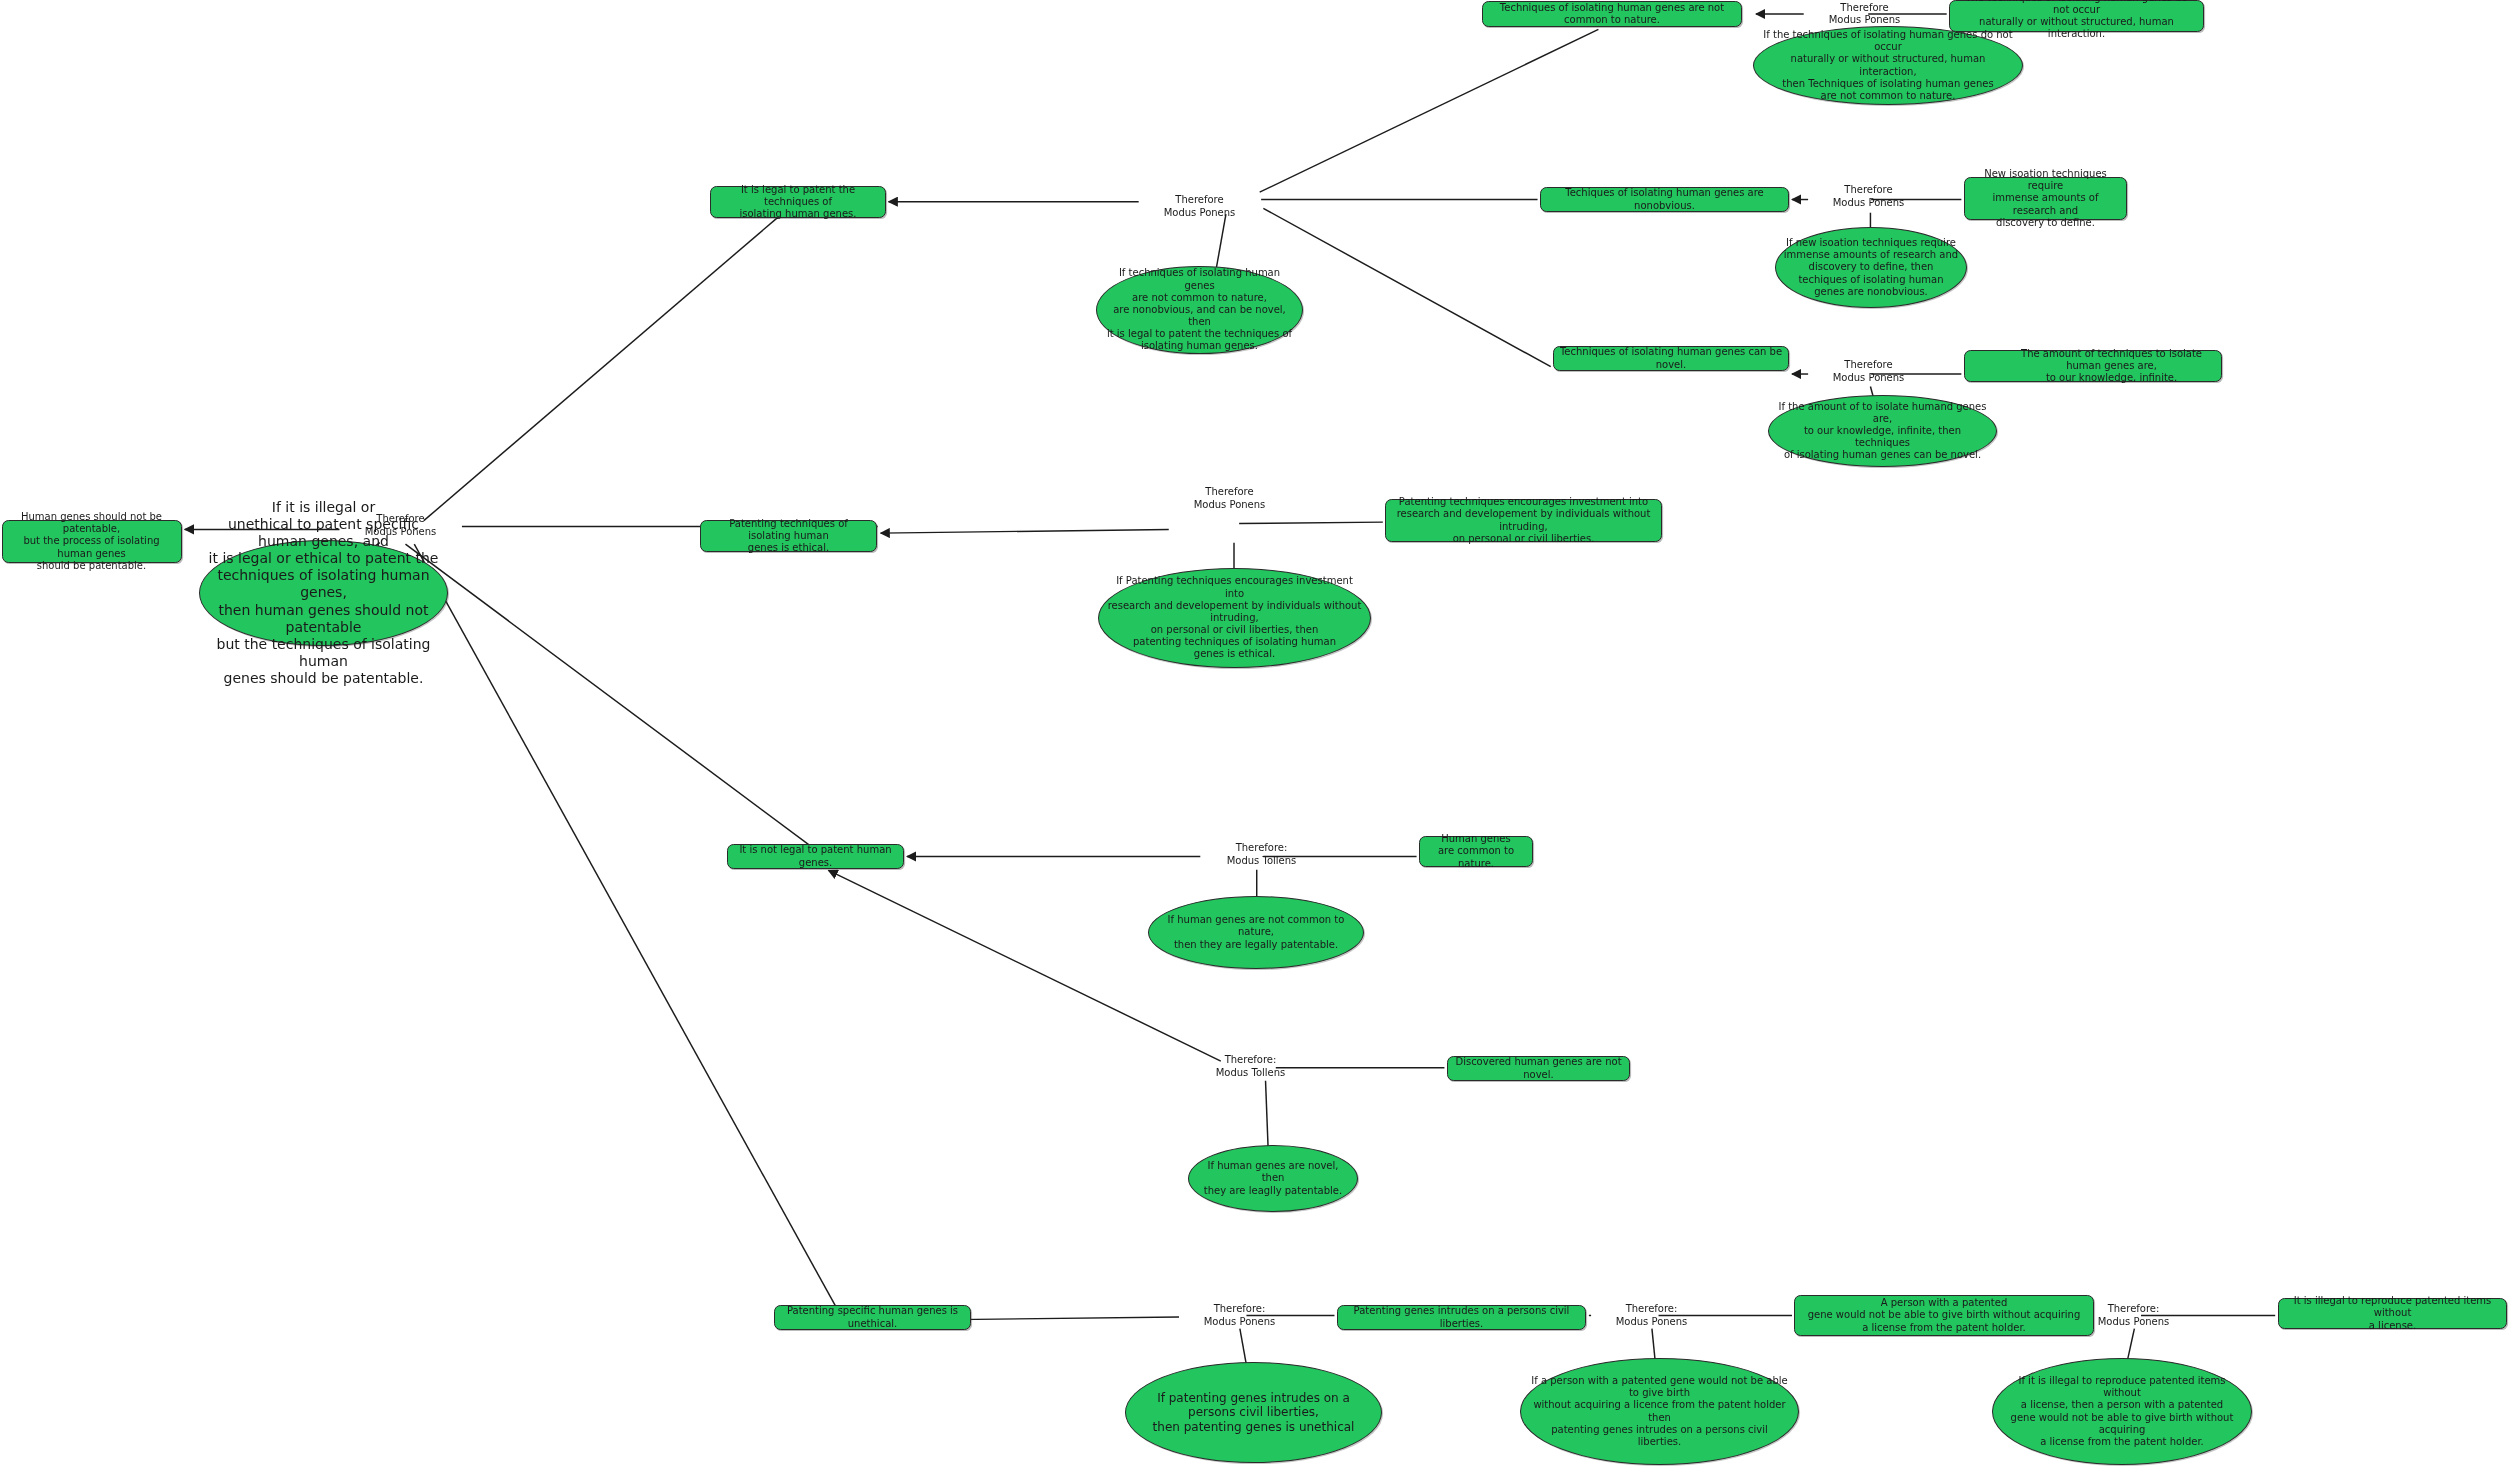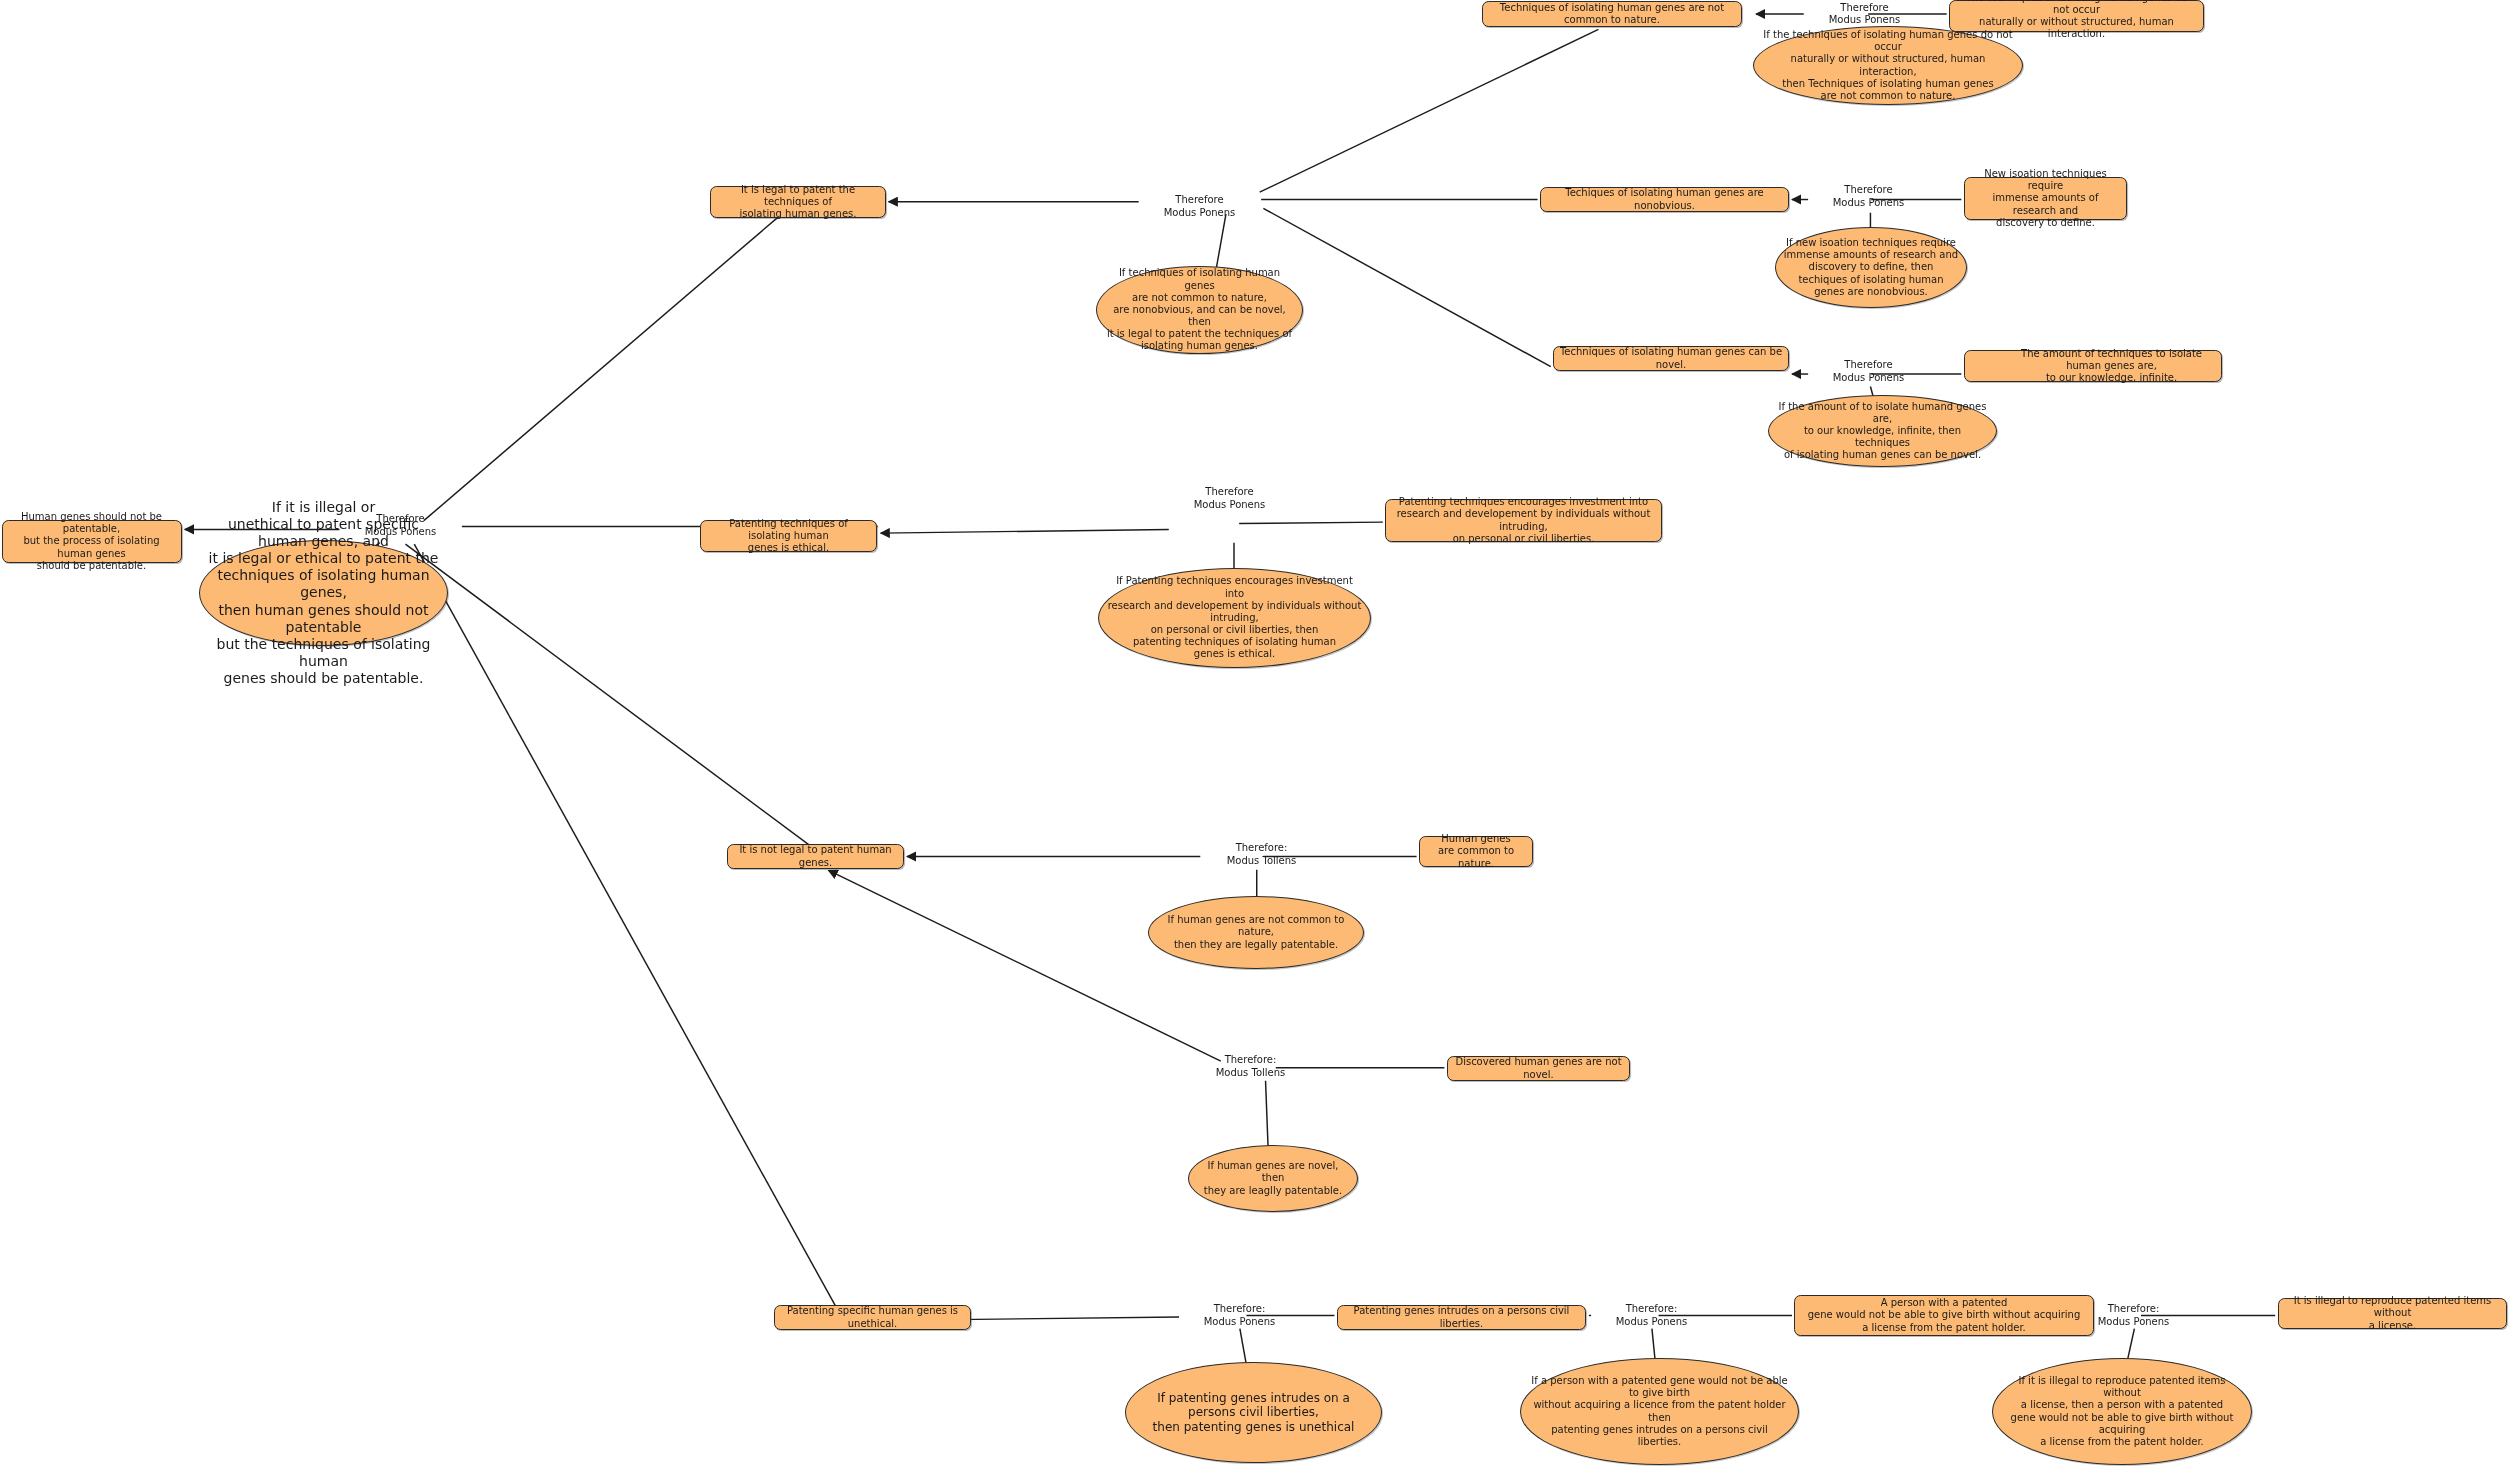--- a/index.html
+++ b/index.html
@@ -1,21 +1,21 @@
 <!DOCTYPE html>
 <html style="font-size:11.7px"><head>
 <meta charset="utf-8">
 <style>
   html,body{margin:0;padding:0;background:#ffffff;}
   #canvas{position:relative;width:2512px;height:1471px;background:#ffffff;
           font-family:"DejaVu Sans","Liberation Sans",sans-serif;overflow:hidden;}
   svg.edges{position:absolute;left:0;top:0;width:2512px;height:1471px;pointer-events:none;}
 
   .node{position:absolute;box-sizing:border-box;display:flex;align-items:center;
-        justify-content:center;text-align:center;background:#fdba74;
+        justify-content:center;text-align:center;background:#22c55e;
         border:1.2px solid #2b2b2b;color:#1a1a1a;line-height:1.22;}
   .node.box{border-radius:6.6px;padding:3.7px 5.9px;
             box-shadow:1.1px 1.1px 0 rgba(60,60,60,.35);}
   .node.ellipse{border-radius:50%;padding:7.3px;
             box-shadow:1.1px 1.1px 0 rgba(60,60,60,.30);}
   .node span{display:block;width:100%;white-space:pre-line;}
 
   .connector{position:absolute;text-align:center;color:#1a1a1a;
              line-height:1.25;white-space:pre-line;background:transparent;}
 </style>

